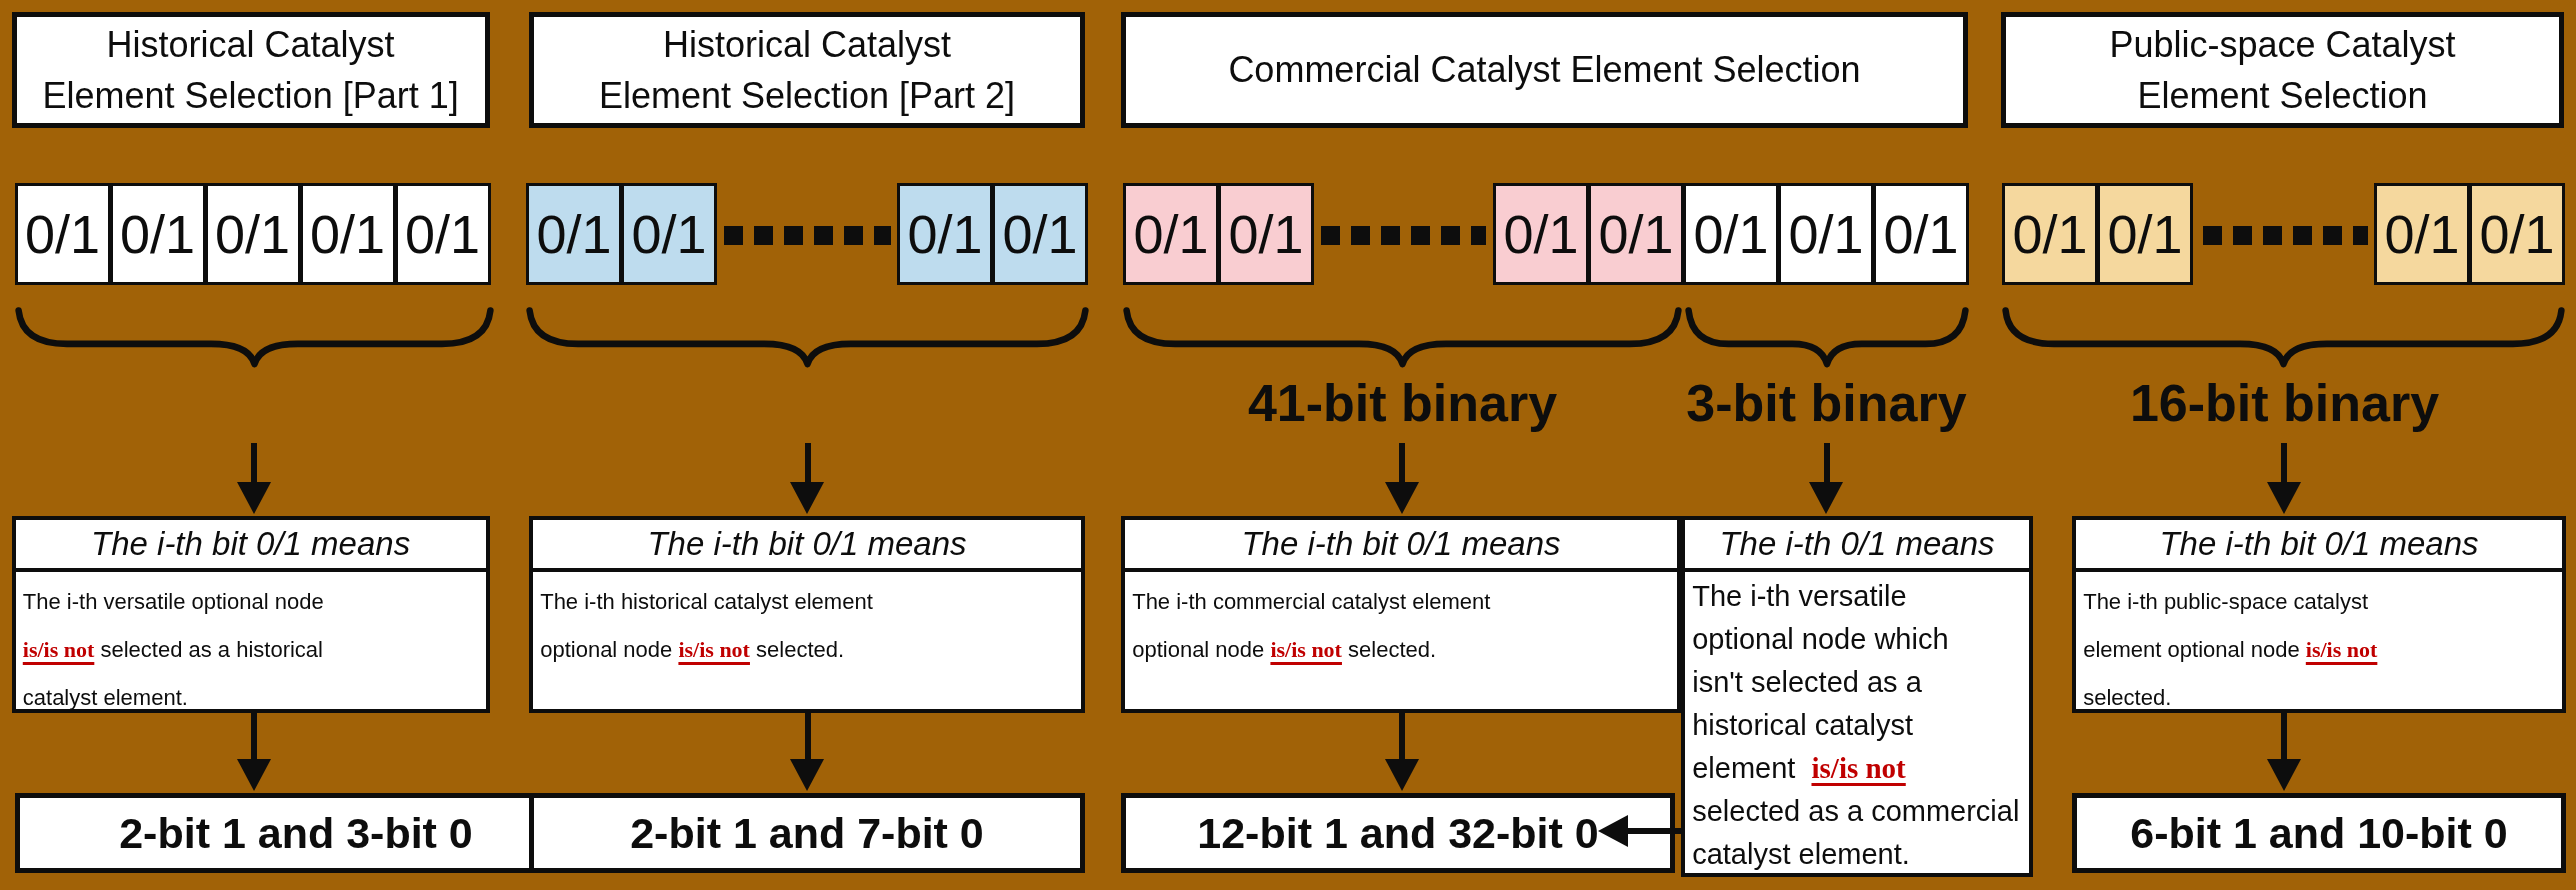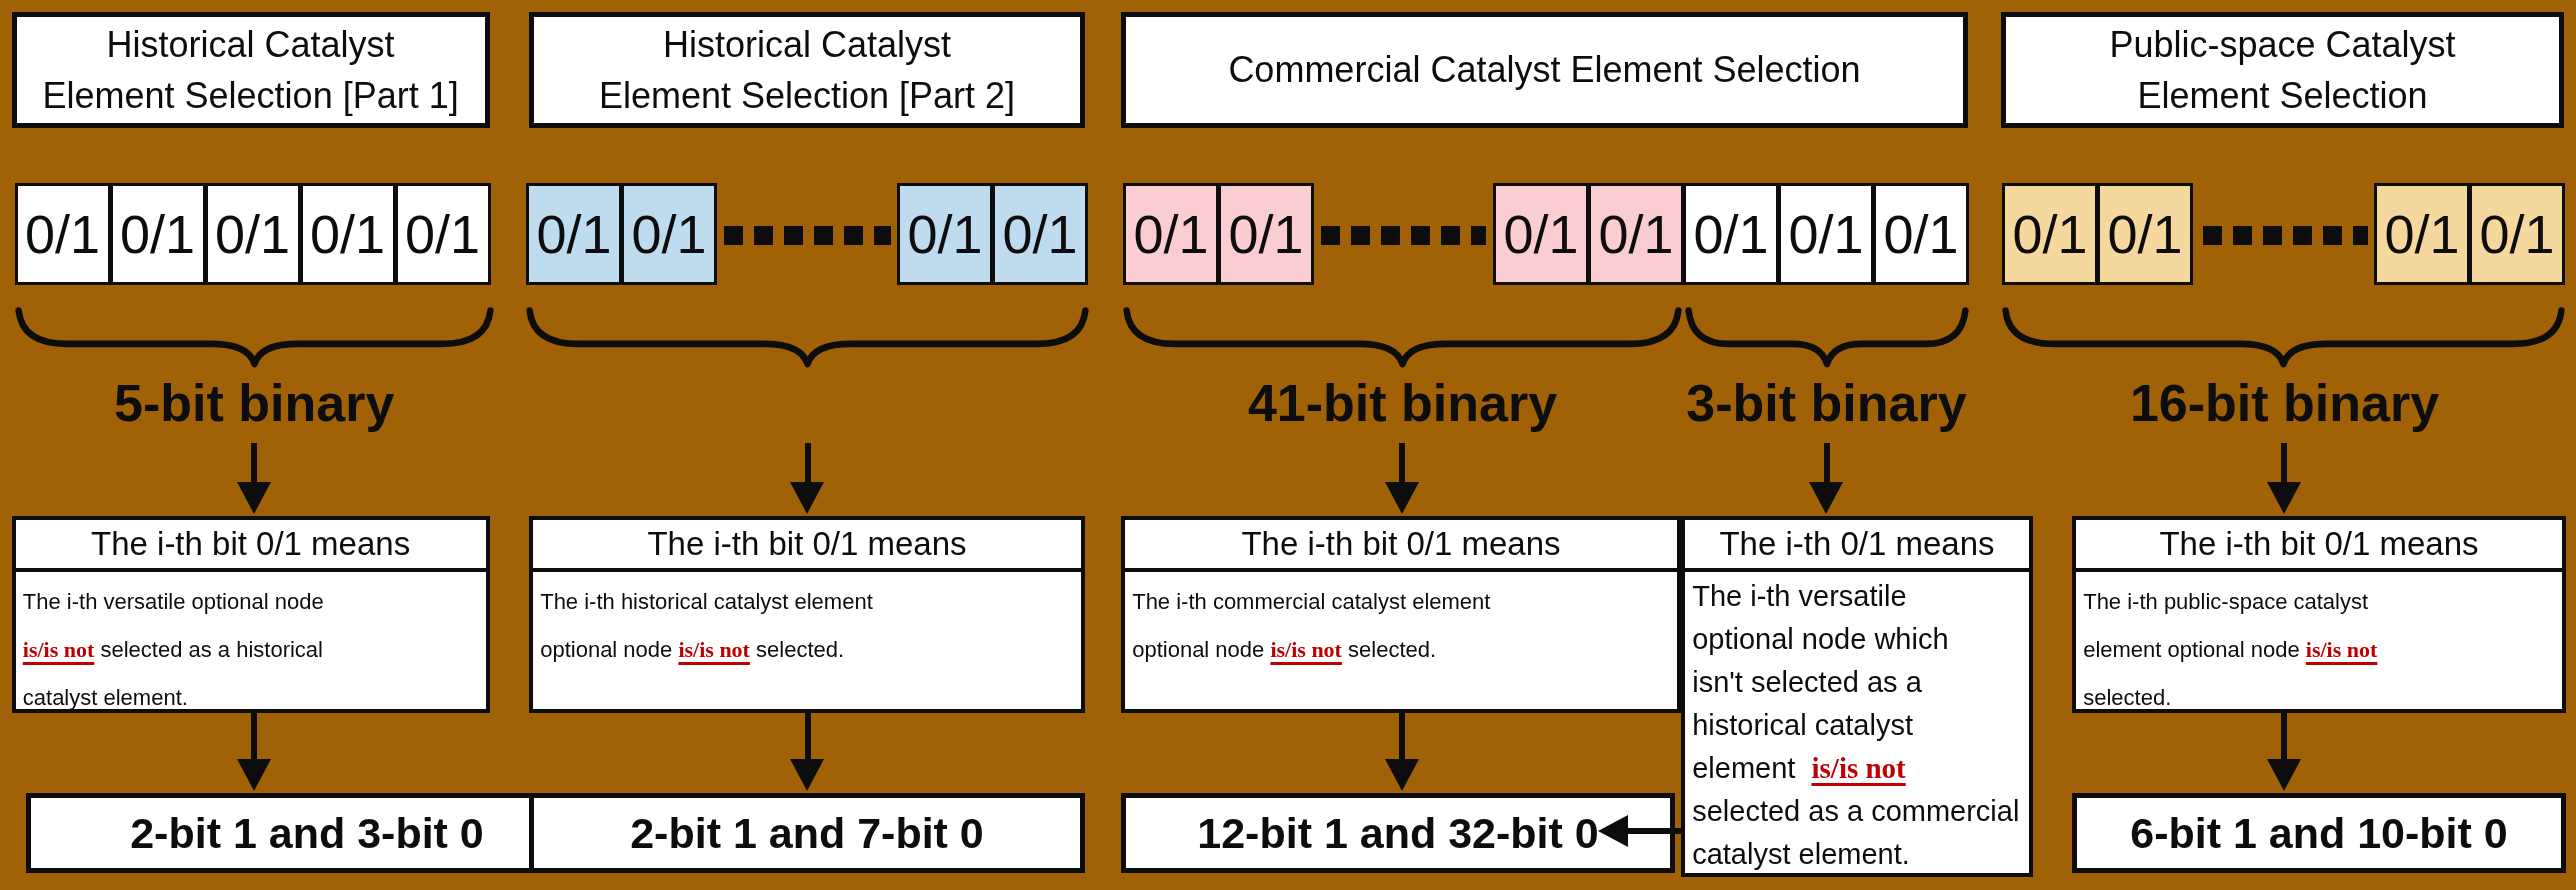--- a/index.html
+++ b/index.html
@@ -23,21 +23,21 @@
   }
   .resultbox {
     border: 5.8px solid #0d0d0d; background: #fff;
     display: flex; align-items: center; justify-content: center;
     text-align: center; font-size: 43px; font-weight: 700;
   }
   .descbox { border: 4.3px solid #0d0d0d; background: #fff; }
   .deschead {
     height: 48px; border-bottom: 4.3px solid #0d0d0d;
     display: flex; align-items: center; justify-content: center;
-    font-size: 33px; text-align: center;
+    font-size: 33px; text-align: center; font-style: italic;
   }
   .descbody {
     padding: 5.8px 7.2px 0 7.2px;
     font-size: 22px; line-height: 48px;
     white-space: pre-wrap; text-align: left;
   }
   .descbody.small { font-size: 29px; line-height: 43px; padding-top: 2.9px; }
   .red {
     color: #C00000; font-weight: 700;
     text-decoration: underline; text-decoration-thickness: 2.9px; text-underline-offset: 5px; font-family: Liberation Serif, serif;
@@ -92,36 +92,35 @@
     <div class="cell">0/1</div>
     <div class="cell">0/1</div>
     <div class="cell">0/1</div>
     <div class="cell">0/1</div>
     <div class="cell">0/1</div>
   </div>
 
   <svg class="abs brace" style="left:14.5px;top:306px" width="479" height="62" viewBox="0 0 662 85">
     <path d="M 5 6 Q 10 52 72 52 L 271 52 Q 323 52 331 80 Q 339 52 391 52 L 590 52 Q 652 52 657 6"></path>
   </svg>
-  <div class="abs bitlabel" style="left:0.7px;top:368px;width:507px">5-bit binary</div>
 
   <div class="abs vline" style="left:251px;top:443px;height:42px"></div>
   <div class="abs ahead-down" style="left:237px;top:482px"></div>
 
   <div class="abs descbox" style="left:11.6px;top:516px;width:478px;height:197px">
     <div class="deschead">The i-th bit 0/1 means</div>
     <div class="descbody"><span>The i-th versatile optional node
 </span><span class="red">is/is not</span><span> selected as a historical
 catalyst element.</span></div>
   </div>
 
   <div class="abs vline" style="left:251px;top:713px;height:48px"></div>
   <div class="abs ahead-down" style="left:237px;top:759px"></div>
 
-  <div class="abs resultbox" style="left:26px;top:793px;width:562px;height:80px">2-bit 1 and 3-bit 0</div>
+  <div class="abs resultbox" style="left:15px;top:793px;width:562px;height:80px">2-bit 1 and 3-bit 0</div>
 
   <div class="abs titlebox" style="left:529px;top:11.6px;width:556px;height:116px">Historical Catalyst
 Element Selection [Part 2]</div>
 
   <div class="cellgroup" style="left:526px;top:183px">
     <div class="cell c-blue">0/1</div>
     <div class="cell c-blue">0/1</div>
   </div>
   <div class="abs dots" style="left:724px;top:226px;width:167px"></div>
   <div class="cellgroup" style="left:897px;top:183px">

